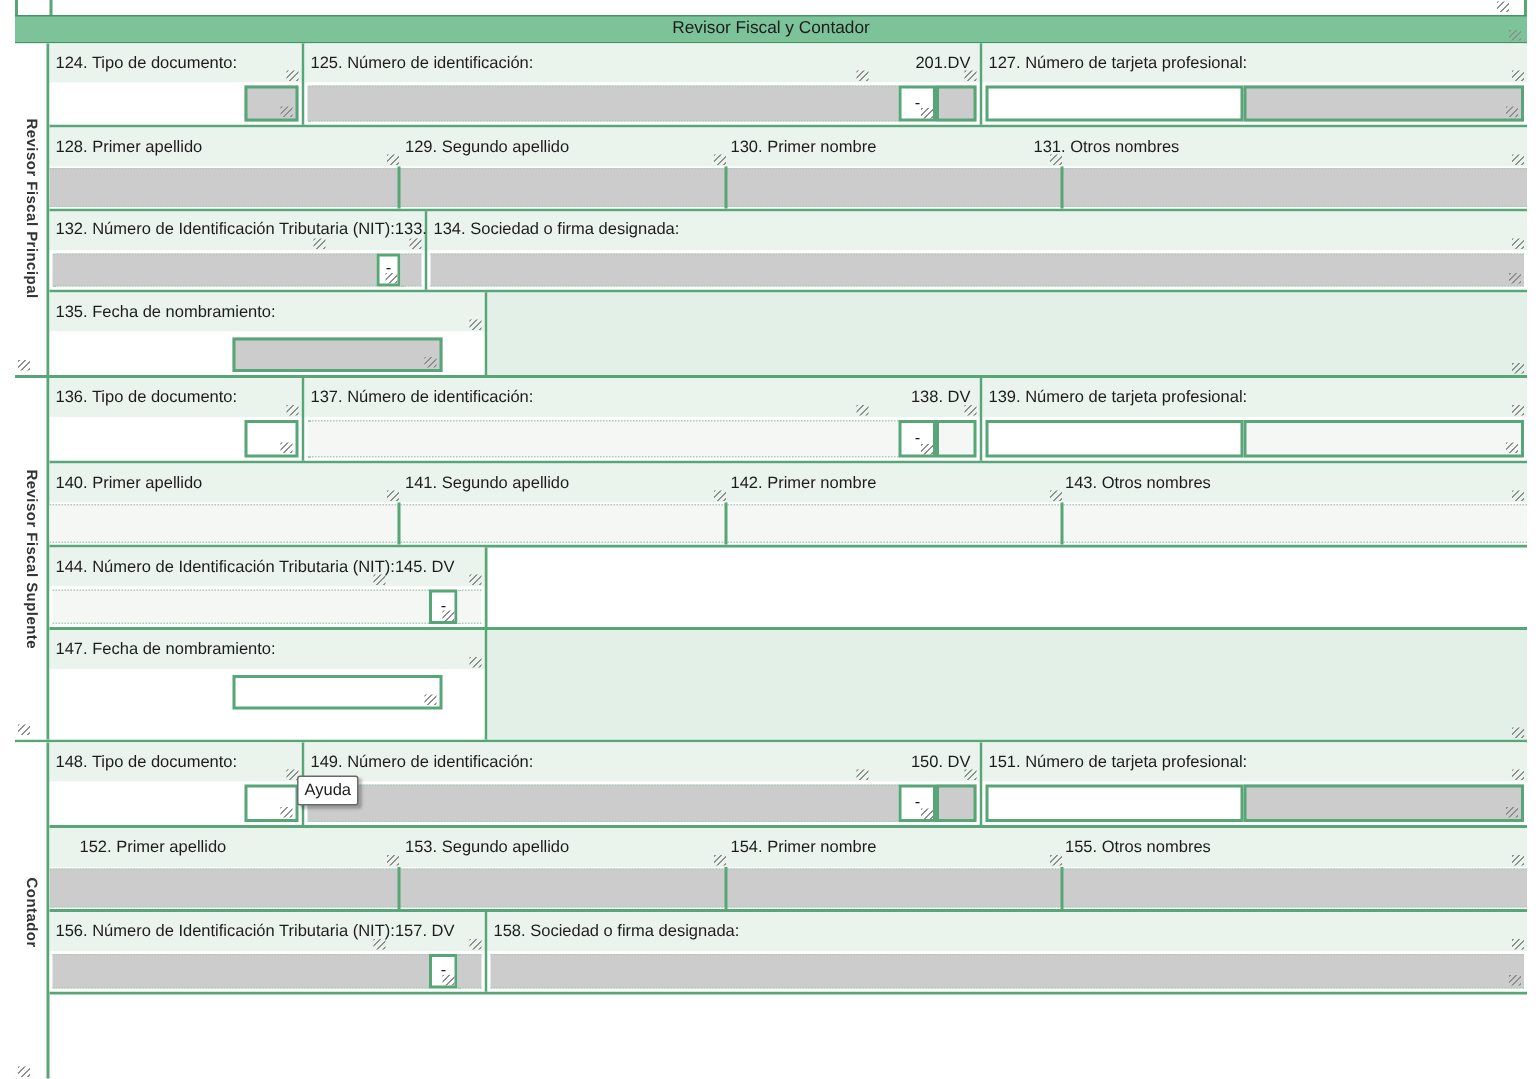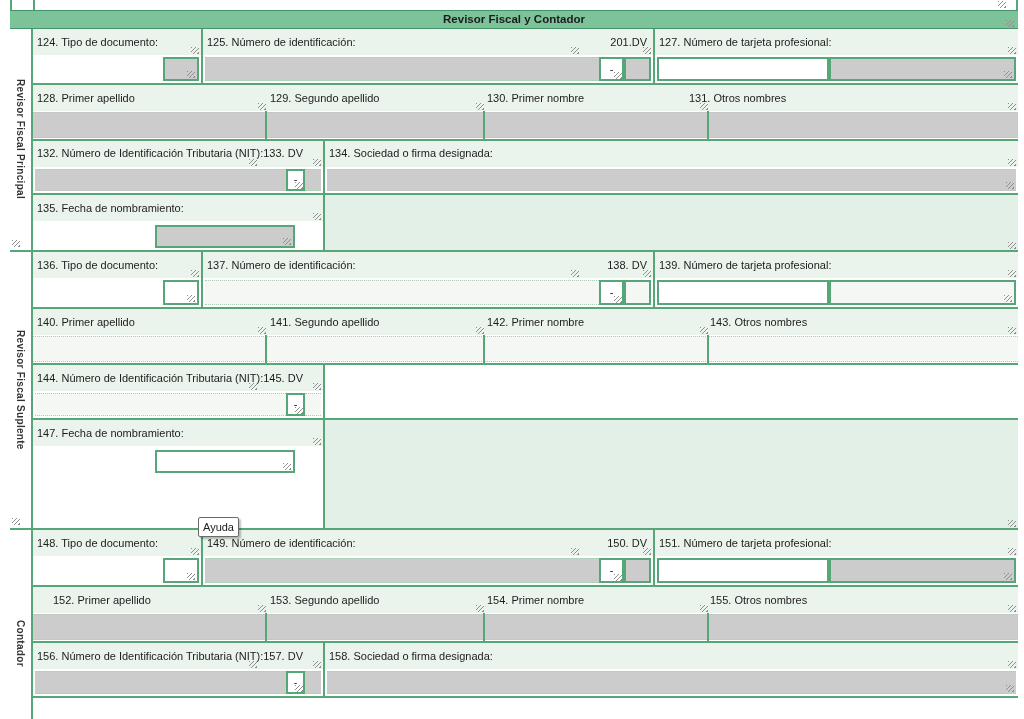--- a/index.html
+++ b/index.html
@@ -15,21 +15,21 @@
   html,body{width:1024px;height:719px}
   body{position:relative;background:#fff;font-family:"Liberation Sans",sans-serif;overflow:hidden}
   .t{font-size:11px;color:#1c1c1c;white-space:nowrap;line-height:1}
   .form{position:absolute;left:10px;top:0;width:1008px;height:719px}
   .lborder{position:absolute;left:0;top:0;width:2px;height:719px;background:var(--green)}
   .rborder{position:absolute;left:1006px;top:0;width:2px;height:711px;background:var(--green)}
   .vline{position:absolute;width:2px;background:var(--green)}
   .header{position:absolute;left:0;top:10px;width:1008px;height:19px;background:var(--hgreen);
     border-top:1px solid var(--dgreen);border-bottom:1px solid var(--dgreen);
     display:flex;align-items:center;justify-content:center;position:absolute}
-  .header .t{font-weight:bold;font-size:11.5px}
+  .header .t{font-weight:normal;font-size:11.5px}
   .sections{position:absolute;left:0;top:29px;width:1008px}
   .sec{display:flex;border-bottom:2px solid var(--green);background:#fff}
   .side{width:23px;border-right:2px solid var(--green);background:#fff;display:flex;align-items:center;justify-content:center;position:relative}
   .vtext{writing-mode:vertical-rl;font-size:10px;font-weight:bold;color:#333;letter-spacing:.3px;white-space:nowrap}
   .content{flex:1;display:flex;flex-direction:column}
   .row{display:flex;border-bottom:2px solid var(--green)}
   .rowA{height:57px}.rowB{height:56px;flex-direction:column}.rowC{height:55px}.rowD{flex:1;border-bottom:none}
   .cell{display:flex;flex-direction:column;border-right:2px solid var(--green);position:relative}
   .cell.last{border-right:none;flex:1}
   .lbl{height:26px;background:var(--lbl);position:relative;display:flex;align-items:center;padding-left:4px}
@@ -137,21 +137,21 @@
             <i class="h"></i>
           </div>
           <div class="inp">
             <div class="bar grow"></div>
             <i class="vdiv" style="left:232px"></i>
             <i class="vdiv" style="left:450px"></i>
             <i class="vdiv" style="left:674px"></i>
           </div>
         </div>
         <div class="row rowC">
-          <div class="cell" style="width:292px">
+          <div class="cell" style="width:252px">
             <div class="lbl">
               <span class="t">132. Número de Identificación Tributaria (NIT):</span>
               <span class="t dvr2">133. DV</span>
               <i class="h" style="right:66px"></i>
               <i class="h"></i>
             </div>
             <div class="inp">
               <div class="bar" style="width:253px"></div>
               <div class="box dashbox sm">
                 <span class="t">-</span>
@@ -184,21 +184,21 @@
                 </div>
             </div>
           </div>
           <div class="cell last empty">
               <i class="h"></i>
             </div>
         </div>
       </div>
     </div>
 
-    <div class="sec light" style="height:278px">
+    <div class="sec light" style="height:243px">
       <div class="side">
         <span class="vtext">Revisor Fiscal Suplente</span>
         <i class="h" style="left:2px;right:auto;bottom:3px"></i>
       </div>
       <div class="content">
         <div class="row rowA">
           <div class="cell" style="width:170px">
             <div class="lbl">
               <span class="t">136. Tipo de documento:</span>
               <i class="h"></i>

